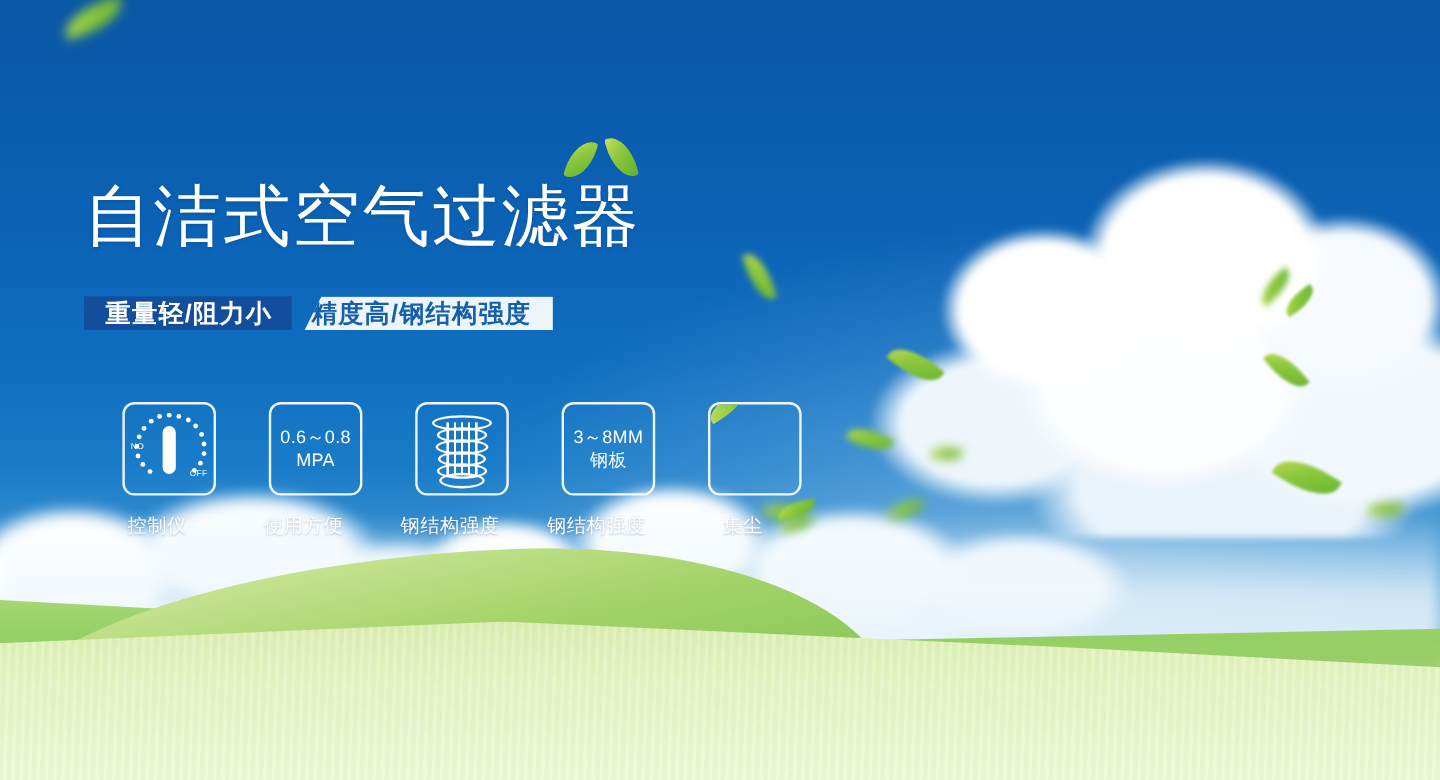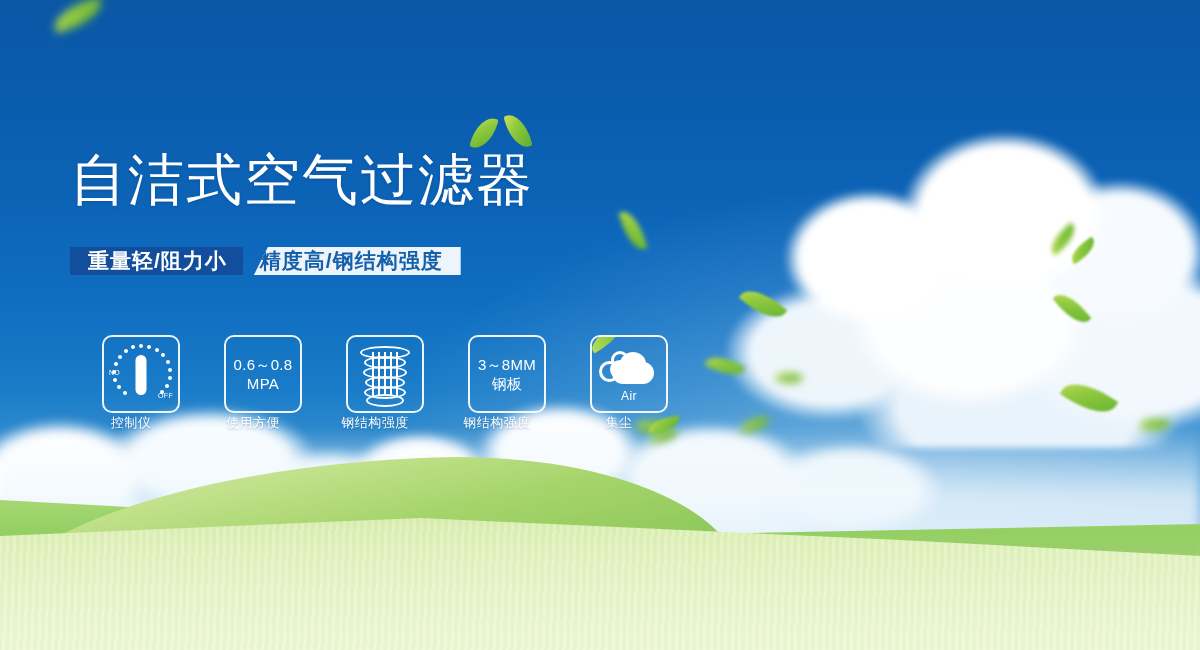--- a/index.html
+++ b/index.html
@@ -143,21 +143,21 @@
   .features{position:absolute;left:70px;top:335px;display:flex;gap:0;}
   .feature{width:122px;display:flex;flex-direction:column;align-items:center;}
   .fbox{
     width:78px;height:78px;border:2px solid rgba(255,255,255,.92);
     border-radius:10px;display:flex;flex-direction:column;
     align-items:center;justify-content:center;position:relative;
     box-sizing:border-box;
     margin-left:20px;
   }
   .flabel{
-    margin-top:1px;color:#ffffff;font-size:13px;letter-spacing:.5px;
+    margin-top:15px;color:#ffffff;font-size:16px;letter-spacing:.5px;
     text-shadow:0 1px 2px rgba(0,50,100,.3);white-space:nowrap;
   }
   .ftext{
     color:#fff;font-size:15px;line-height:19px;text-align:center;
     letter-spacing:.3px;
   }
   .ftext .l2{display:block;}
 
   
   .dial{position:relative;width:62px;height:62px;}
@@ -303,28 +303,20 @@
           <span class="l1">3～8MM</span>
           <span class="l2">钢板</span>
         </div>
       </div>
       <div class="flabel">钢结构强度</div>
     </div>
 
     <div class="feature">
       <div class="fbox" style="overflow:hidden;">
         <div class="icon-leaf"></div>
-        <div class="airicon">
-          <div class="p1"></div>
-          <div class="p2"></div>
-          <div class="body"></div>
-          <div class="c1"></div>
-          <div class="c2"></div>
-          <div class="airtext">Air</div>
-        </div>
       </div>
       <div class="flabel">集尘</div>
     </div>
 
   </div>
 
   <div class="leaf blur3" style="left:648px;top:418px;width:32px;height:13px;transform:rotate(-10deg);"></div>
 
 </div>
 

